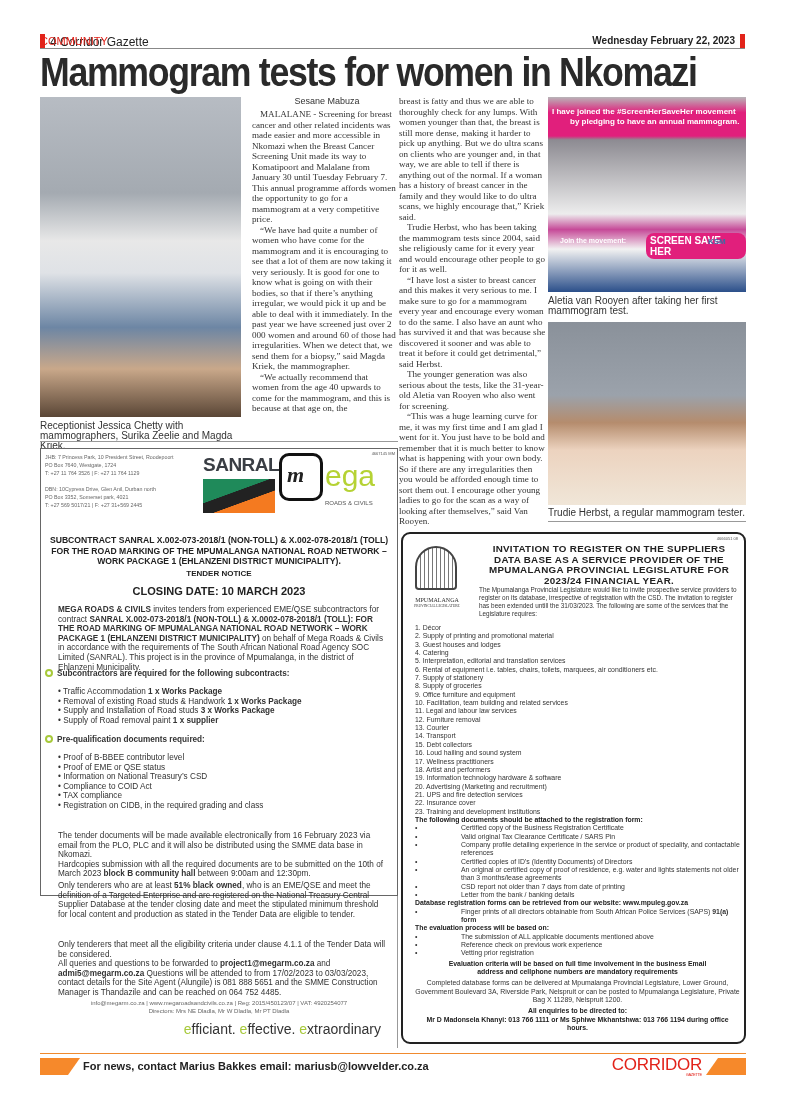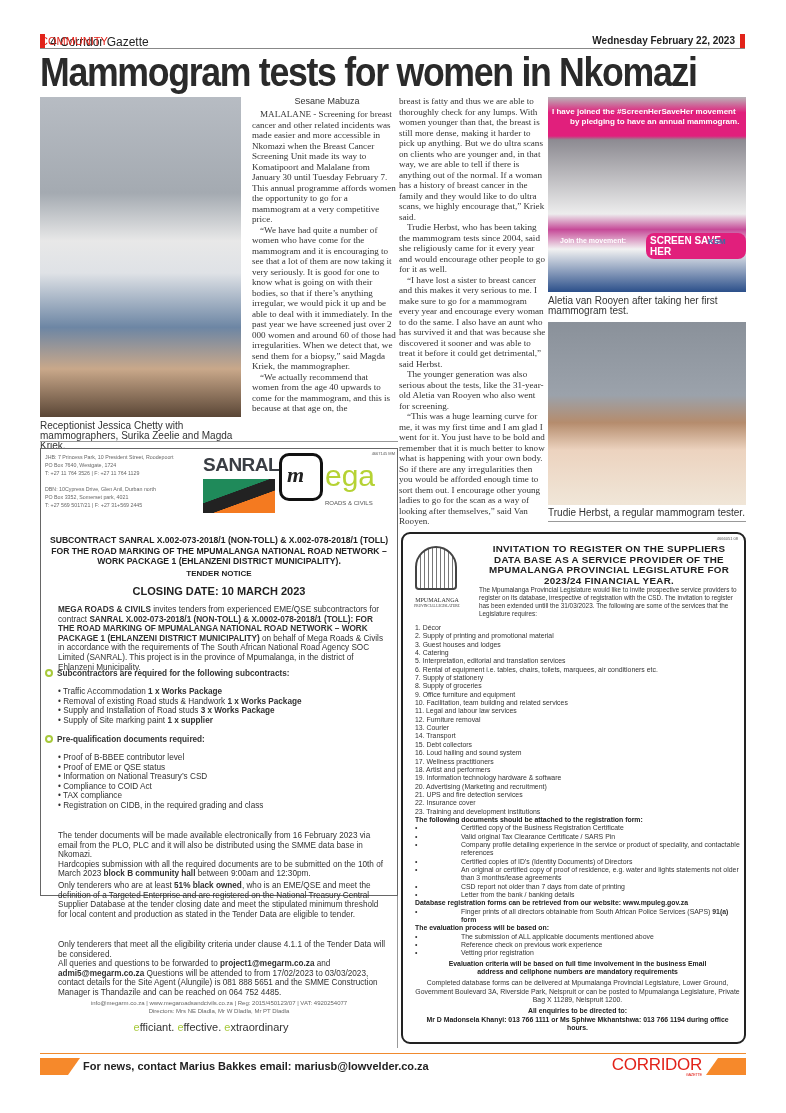--- a/index.html
+++ b/index.html
@@ -35,21 +35,21 @@
 .mega .ega{position:absolute;left:46px;top:8px;font-size:30px;color:#b5d234;line-height:30px}
 .mega .rc{position:absolute;left:46px;top:47px;font-size:6px;color:#555}
 .mega .ref{position:absolute;right:2px;top:-2px;font-size:4px;color:#555}
 .ad1 .h{position:absolute;left:0;right:0;text-align:center;font-weight:bold;font-size:8.6px;color:#222;line-height:10.5px}
 .ad1 .body{position:absolute;left:17px;width:330px;font-size:8.2px;line-height:9.6px;color:#333}
 .green{color:#a7c93a;font-weight:bold;font-size:8.6px}
 .green .ring{display:inline-block;width:8px;height:8px;border:2px solid #a7c93a;border-radius:50%;margin-right:4px;vertical-align:-1px}
 .ad1 ul{list-style:none}
 .ad1 li::before{content:"• ";}
 .ad1 .foot{position:absolute;left:0;right:0;text-align:center;font-size:6px;color:#666;line-height:8px}
-.tag{position:absolute;left:0;right:16px;text-align:center;font-size:11px;color:#333}
+.tag{position:absolute;left:0;right:16px;text-align:right;font-size:14px;color:#333}
 .tag b{color:#a7c93a;font-weight:normal}
 .ad2{left:401px;top:532px;width:345px;height:512px;border:2px solid #222;border-radius:9px}
 .ad2 .logo{position:absolute;left:6px;top:8px;width:54px;height:72px}
 .ad2 .dome{position:absolute;left:6px;top:4px;width:42px;height:44px;border:2px solid #444;border-radius:22px 22px 4px 4px;background:repeating-linear-gradient(90deg,#fff 0 3px,#777 3px 4px)}
 .ad2 .lname{position:absolute;left:-2px;top:55px;width:60px;text-align:center;font-family:"Liberation Serif",serif;font-size:6px;color:#333;line-height:6px}
 .ad2 .ttl{position:absolute;left:76px;top:10px;width:260px;text-align:center;font-weight:bold;font-size:9.8px;line-height:10.5px;color:#222;letter-spacing:.3px}
 .ad2 .intro{position:absolute;left:76px;top:52px;width:262px;font-size:6.4px;line-height:8px;color:#333}
 .ad2 .ref{position:absolute;right:6px;top:2px;font-size:4px;color:#555}
 .ad2 .list{position:absolute;left:12px;top:90px;width:325px;font-size:6.9px;line-height:8.35px;color:#333}
 .ad2 .bl{display:flex}
@@ -142,21 +142,21 @@
 
   <div class="body" style="top:156px">
     <b>MEGA ROADS &amp; CIVILS</b><span> invites tenders from experienced EME/QSE subcontractors for contract </span><b>SANRAL X.002-073-2018/1 (NON-TOLL) &amp; X.0002-078-2018/1 (TOLL): FOR THE ROAD MARKING OF MPUMALANGA NATIONAL ROAD NETWORK – WORK PACKAGE 1 (EHLANZENI DISTRICT MUNICIPALITY)</b><span> on behalf of Mega Roads &amp; Civils in accordance with the requirements of The South African National Road Agency SOC Limited (SANRAL). This project is in the province of Mpumalanga, in the district of Ehlanzeni Municipality.</span>
   </div>
 
   <div class="body green" style="top:220px;left:4px"><span class="ring"></span><span>Subcontractors are required for the following subcontracts:</span></div>
   <ul class="body" style="top:238px">
     <li><span>Traffic Accommodation </span><b>1 x Works Package</b></li>
     <li><span>Removal of existing Road studs &amp; Handwork </span><b>1 x Works Package</b></li>
     <li><span>Supply and Installation of Road studs </span><b>3 x Works Package</b></li>
-    <li><span>Supply of Site marking paint </span><b>1 x supplier</b></li>
+    <li><span>Supply of Road removal paint </span><b>1 x supplier</b></li>
   </ul>
 
   <div class="body green" style="top:286px;left:4px"><span class="ring"></span><span>Pre-qualification documents required:</span></div>
   <ul class="body" style="top:304px">
     <li>Proof of B-BBEE contributor level</li>
     <li>Proof of EME or QSE status</li>
     <li>Information on National Treasury’s CSD</li>
     <li>Compliance to COID Act</li>
     <li>TAX compliance</li>
     <li>Registration on CIDB, in the required grading and class</li>

